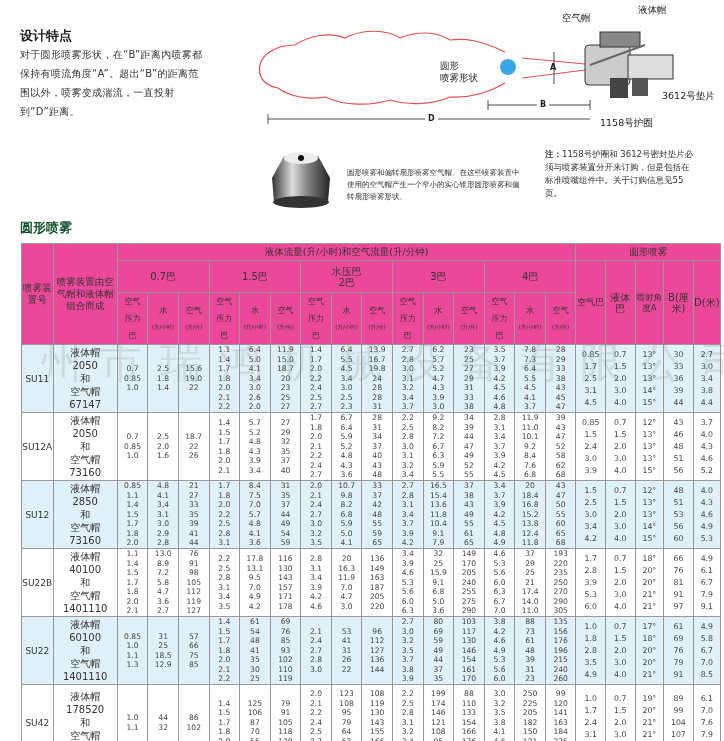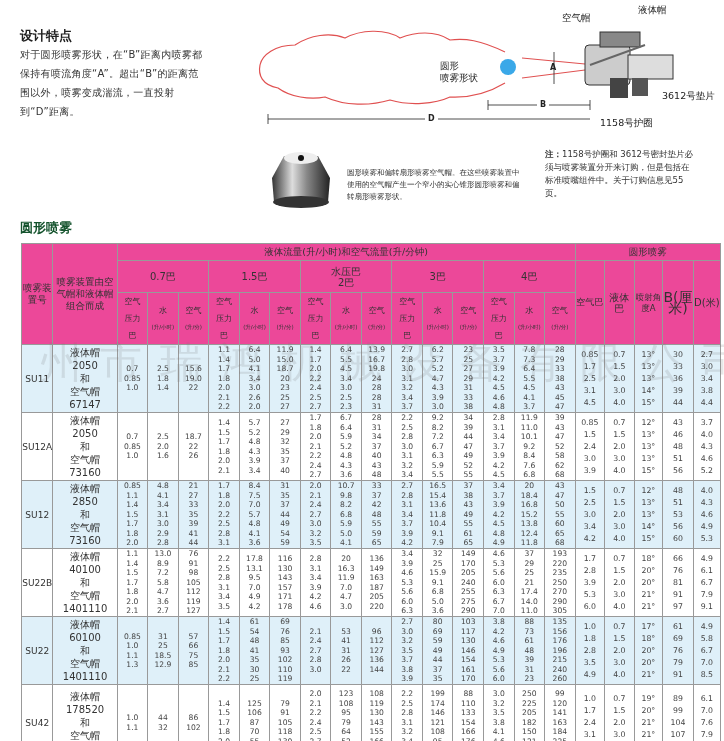--- a/index.html
+++ b/index.html
@@ -131,21 +131,21 @@
       <th colspan="3">1.5巴</th>
       <th colspan="3">
         <div>水压巴</div>
         <div>2巴</div>
       </th>
       <th colspan="3">3巴</th>
       <th colspan="3">4巴</th>
       <th rowspan="2" style="font-size:9px;">空气巴</th>
       <th rowspan="2" style="font-size:10px;">液体巴</th>
       <th rowspan="2" style="font-size:8.5px;margin-top:36px;">喷射角度A</th>
-      <th rowspan="2" style="font-size:14px;">B(厘米)</th>
+      <th rowspan="2" style="font-size:10px;">B(厘米)</th>
       <th rowspan="2" style="font-size:10px;margin-top:24px;">D(米)</th>
     </tr>
     <tr class="h-sub" id="subhead-row">
         <th style="padding: 0px 4px;">空气压力巴</th>
         <th><span>水</span><span class="unit">(升/小时)</span></th>
         <th><span>空气</span><span class="unit">(升/分)</span></th>
         <th style="padding: 0px 4px;">空气压力巴</th>
         <th><span>水</span><span class="unit">(升/小时)</span></th>
         <th><span>空气</span><span class="unit">(升/分)</span></th>
         <th style="padding: 0px 4px;">空气压力巴</th>

